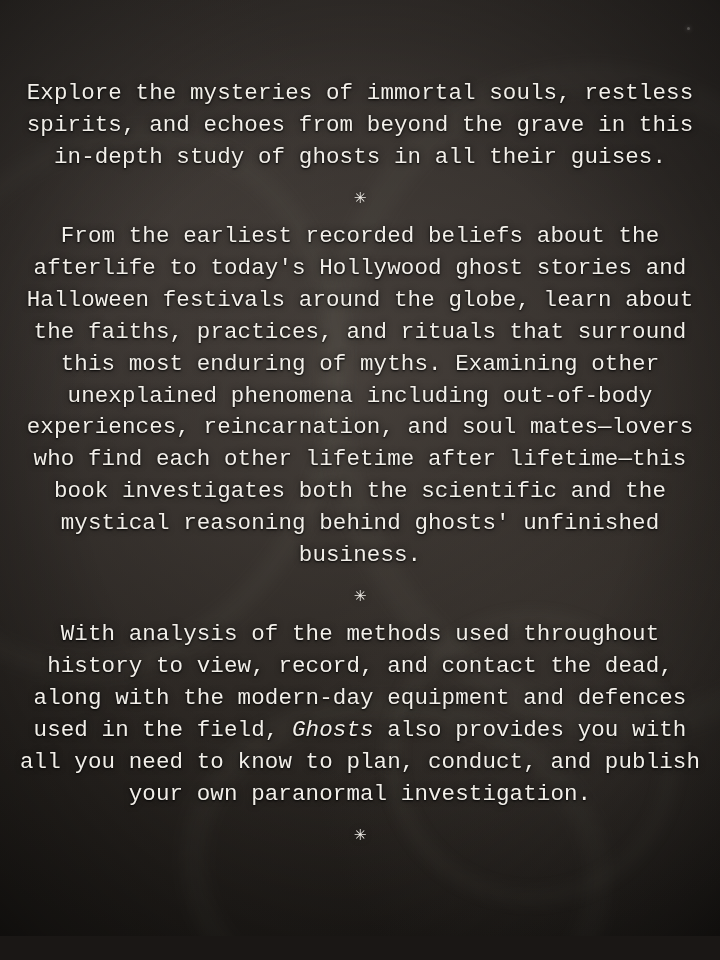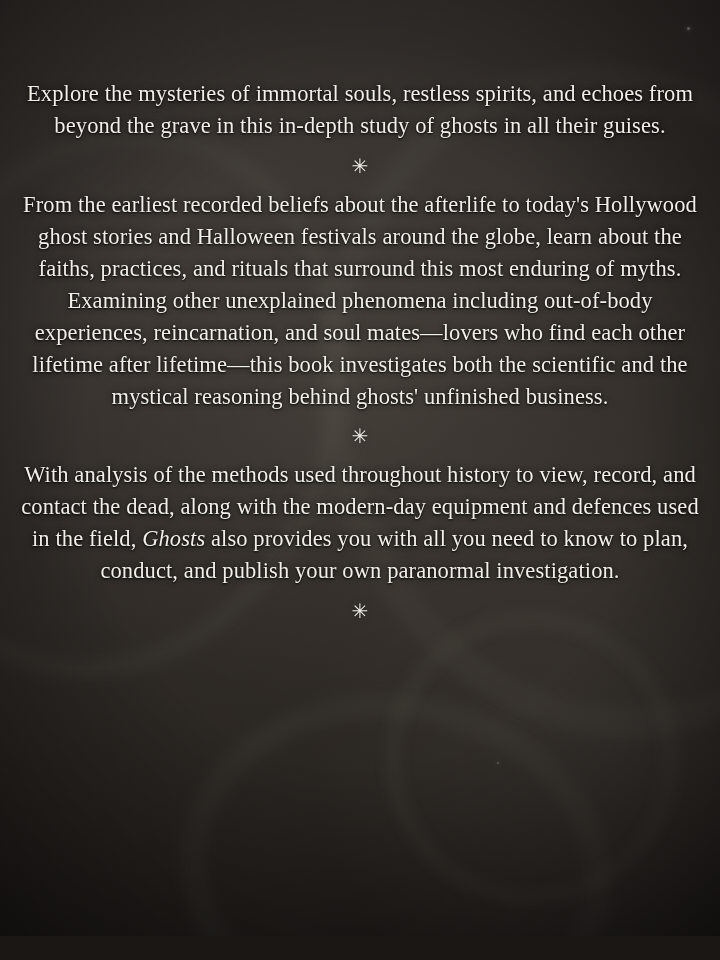--- a/index.html
+++ b/index.html
@@ -10,21 +10,21 @@
   #page {
     position: relative;
     width: 720px;
     height: 936px;
     overflow: hidden;
     background:
       radial-gradient(ellipse 120% 80% at 50% 40%, rgba(90,82,76,0.55) 0%, rgba(60,54,50,0.30) 45%, rgba(26,23,21,0.0) 80%),
       radial-gradient(ellipse 60% 50% at 85% 78%, rgba(85,78,72,0.35) 0%, rgba(30,27,25,0.0) 70%),
       radial-gradient(ellipse 50% 40% at 12% 20%, rgba(80,73,68,0.28) 0%, rgba(30,27,25,0.0) 70%),
       linear-gradient(160deg, #3b3632 0%, #2e2a27 35%, #27231f 65%, #1d1a17 100%);
-    font-family: Liberation Serif, serif;
+    font-family: Liberation Mono, monospace;
   }
   
   .swirl {
     position: absolute;
     border-radius: 50%;
     border: 22px solid rgba(120,110,102,0.08);
     filter: blur(6px);
     pointer-events: none;
   }
   .s1 { width: 420px; height: 520px; left: -120px; top: 120px; transform: rotate(18deg); }

